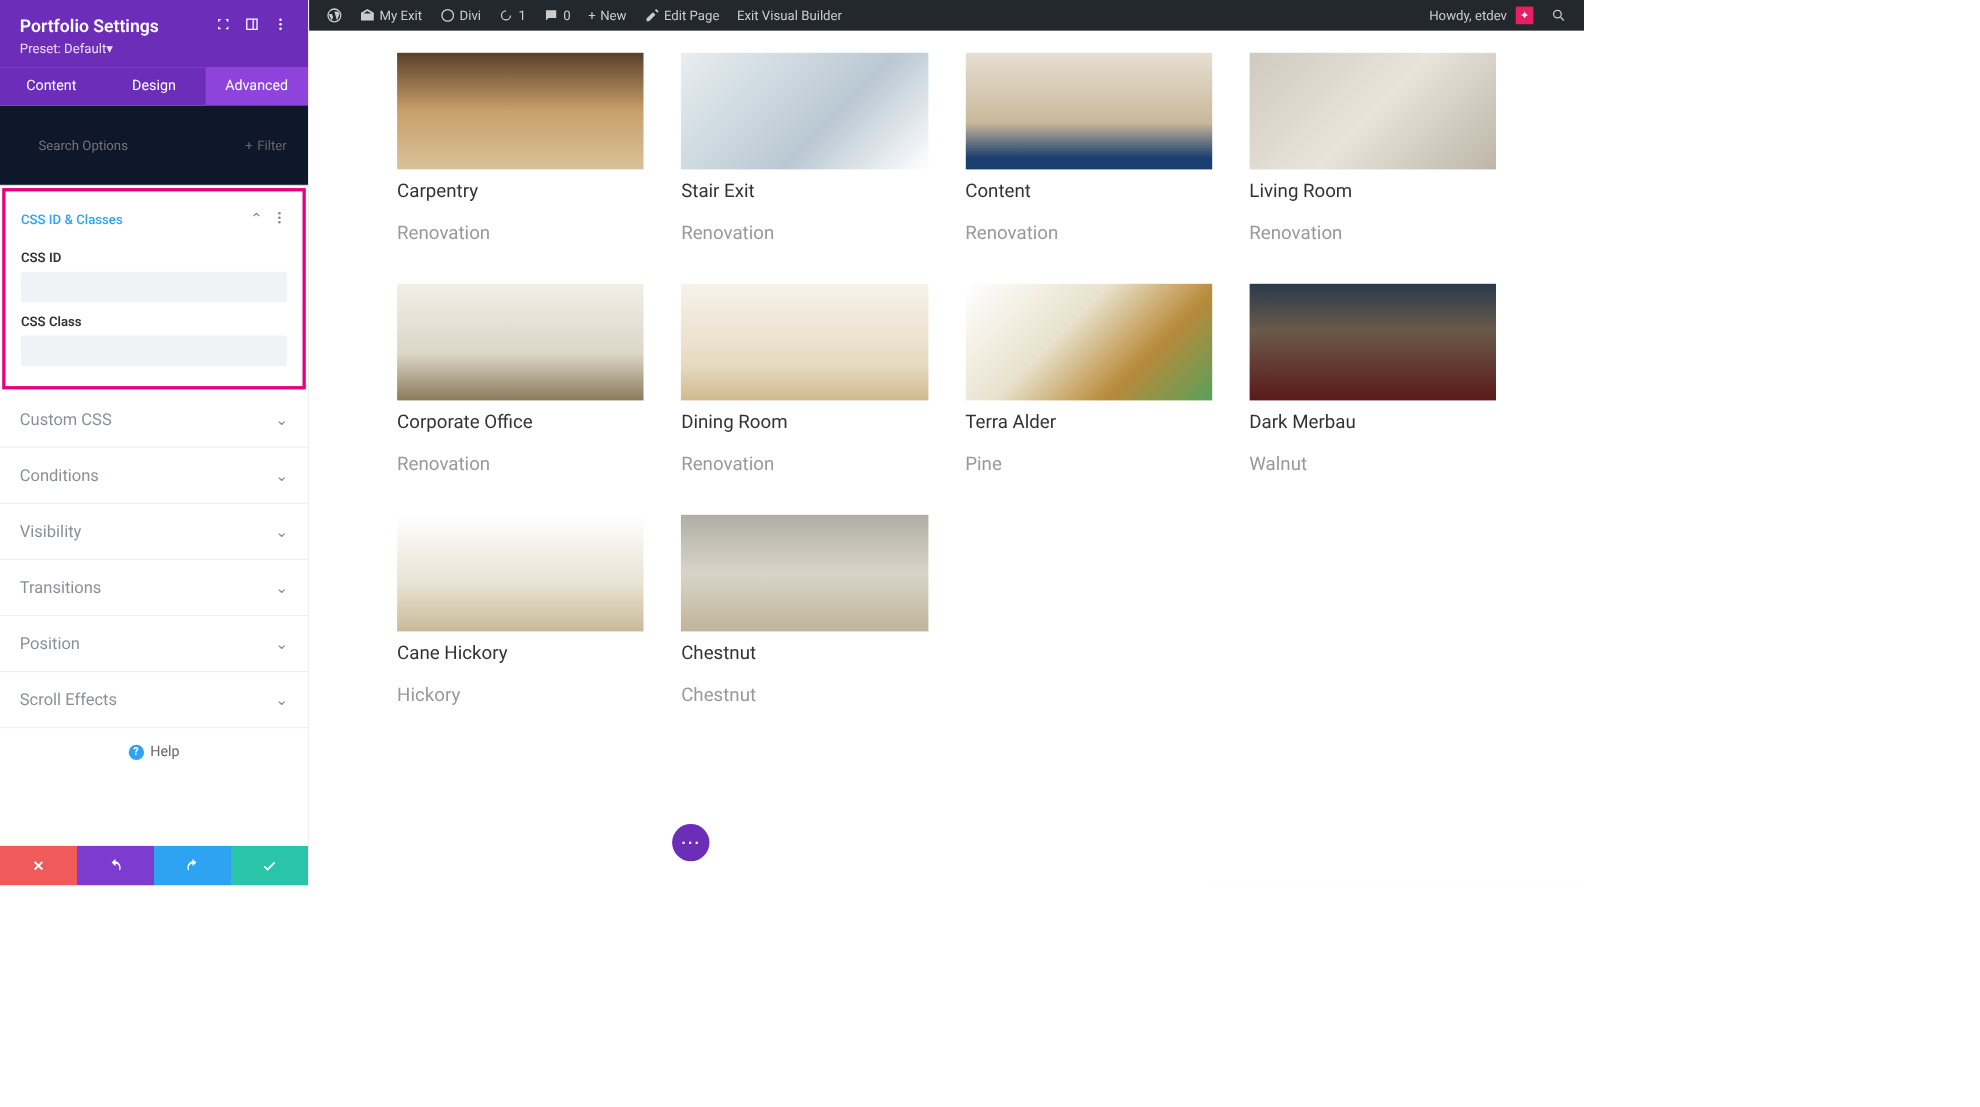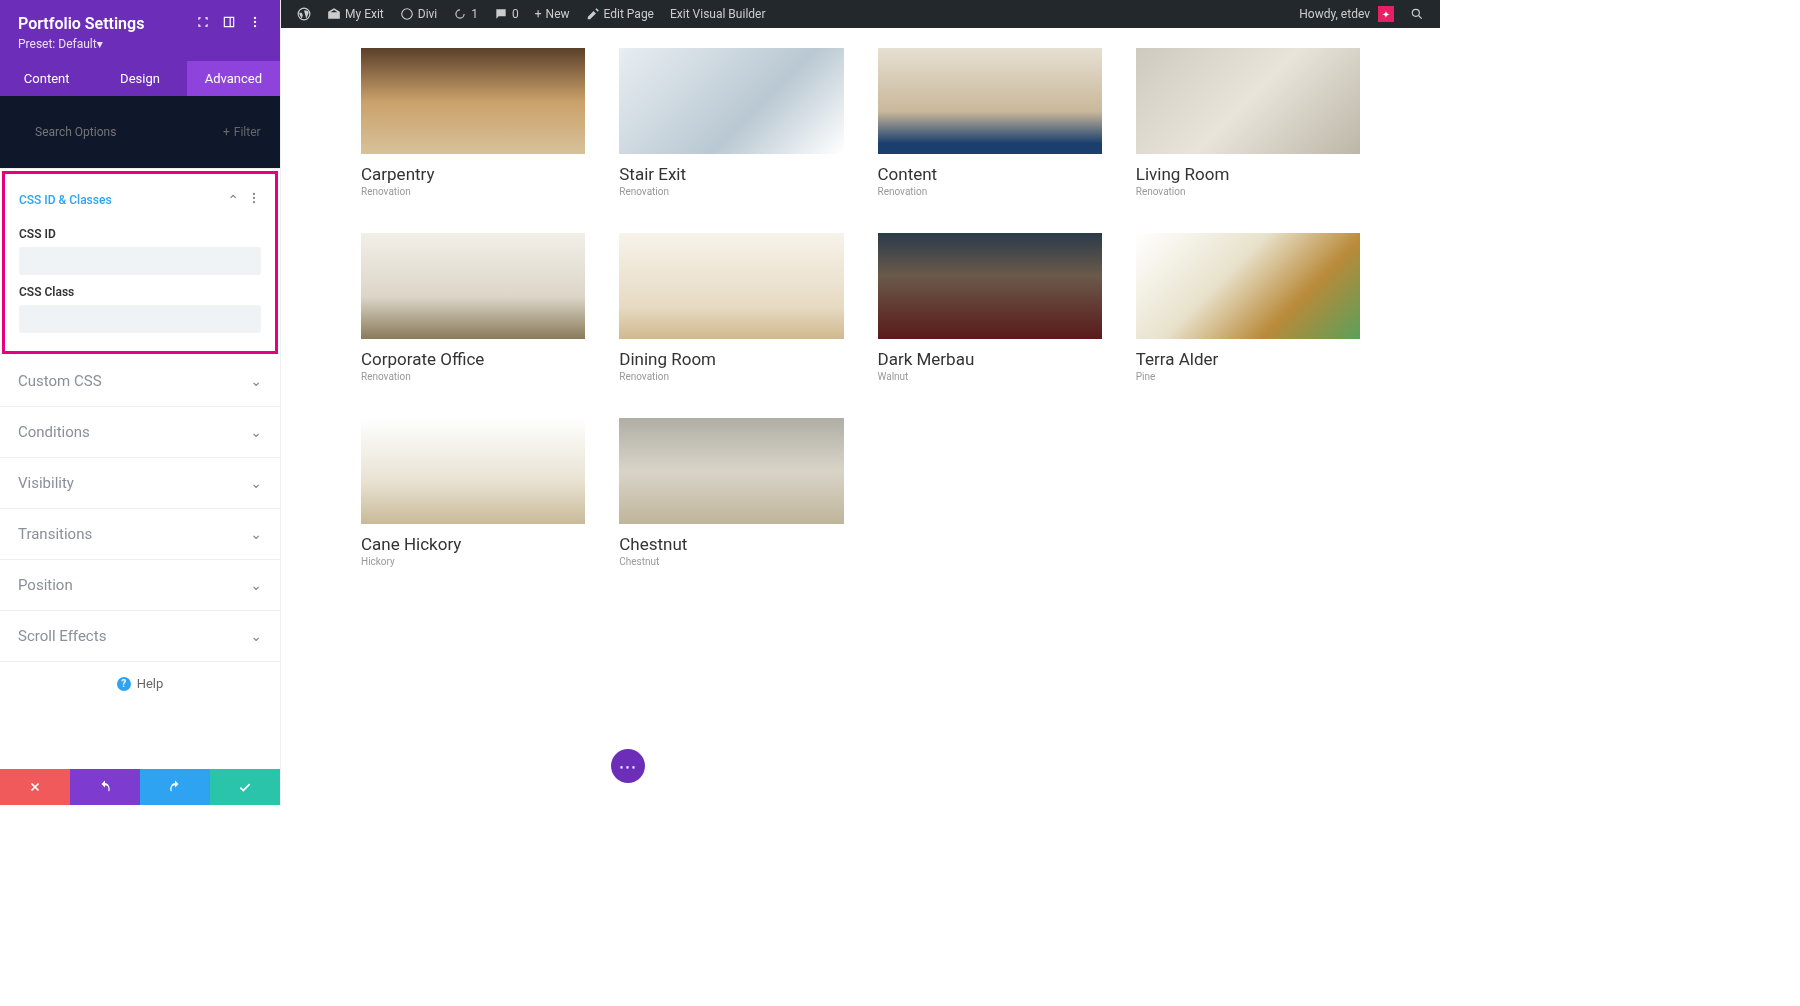--- a/index.html
+++ b/index.html
@@ -48,21 +48,21 @@
 .fb-blue { background: #2ea3f2; }
 .fb-green { background: #29c4a9; }
 
 
 .main { position: absolute; top: 28px; left: 281px; right: 0; bottom: 0; background: #fff; overflow: hidden; }
 .main-inner { padding: 20px 80px; position: relative; height: 100%; }
 .grid { display: grid; grid-template-columns: repeat(4, 1fr); gap: 36px 34px; }
 .card { }
 .thumb { width: 100%; height: 106px; background: #ddd; position: relative; overflow: hidden; }
 .card-title { font-size: 17px; color: #333; margin-top: 10px; font-weight: 400; }
-.card-cat { font-size: 10px; color: #999; margin-top: 2px; }
+.card-cat { font-size: 17px; color: #999; margin-top: 18px; }
 
 .older { font-size: 12px; letter-spacing: 2px; color: #333; font-weight: 700; margin-top: 40px; }
 .fab { position: absolute; bottom: 22px; left: 50%; transform: translateX(-250px); width: 34px; height: 34px; background: #6c2eb9; border-radius: 50%; color: #fff; display: flex; align-items: center; justify-content: center; font-size: 18px; }
 
 
 .beige { position: absolute; top: 28px; right: 0; width: 340px; bottom: 0; background: #f0ede2; z-index: -1; }
 
 
 .t0{background:linear-gradient(180deg,#5a3f2a 0%,#c9a06a 50%,#d8c29a 100%)}
 .t1{background:linear-gradient(135deg,#e8eef2 0%,#b9c8d2 60%,#fff 100%)}
@@ -280,30 +280,30 @@
           <div class="thumb t4"></div>
           <div class="card-title">Corporate Office</div>
           <div class="card-cat">Renovation</div>
         </div>
       <div class="card">
           <div class="thumb t5"></div>
           <div class="card-title">Dining Room</div>
           <div class="card-cat">Renovation</div>
         </div>
       <div class="card">
+          <div class="thumb t6"></div>
+          <div class="card-title">Terra Alder</div>
+          <div class="card-cat">Pine</div>
+        </div>
+      <div class="card">
           <div class="thumb t7"></div>
           <div class="card-title">Dark Merbau</div>
           <div class="card-cat">Walnut</div>
         </div>
       <div class="card">
-          <div class="thumb t6"></div>
-          <div class="card-title">Terra Alder</div>
-          <div class="card-cat">Pine</div>
-        </div>
-      <div class="card">
           <div class="thumb t8"></div>
           <div class="card-title">Cane Hickory</div>
           <div class="card-cat">Hickory</div>
         </div>
       <div class="card">
           <div class="thumb t9"></div>
           <div class="card-title">Chestnut</div>
           <div class="card-cat">Chestnut</div>
         </div>
     </div>

